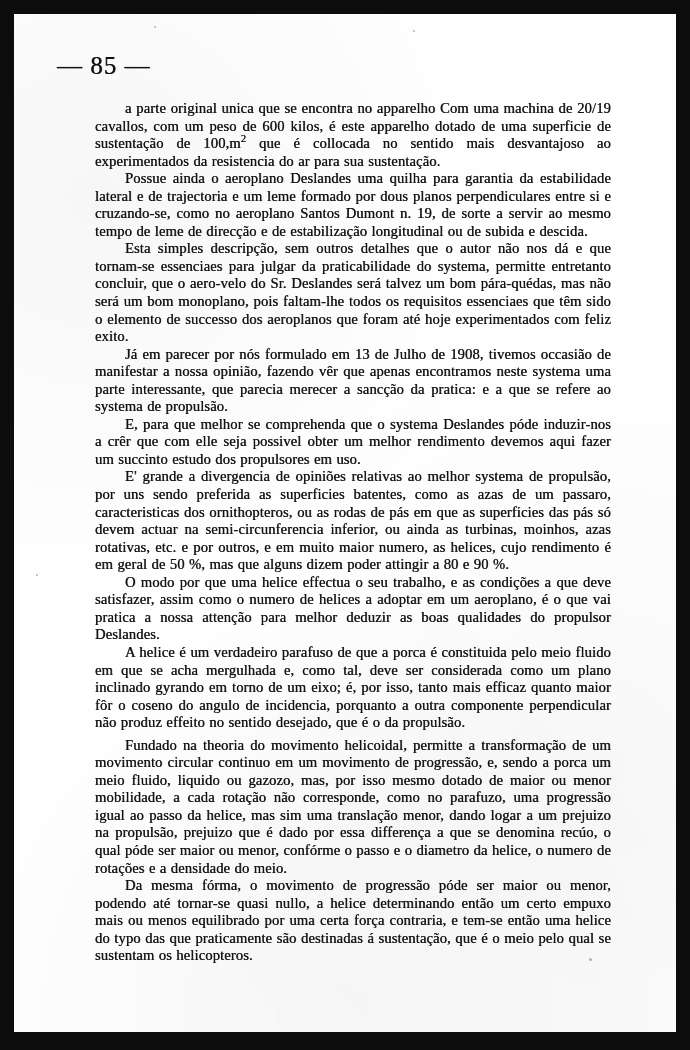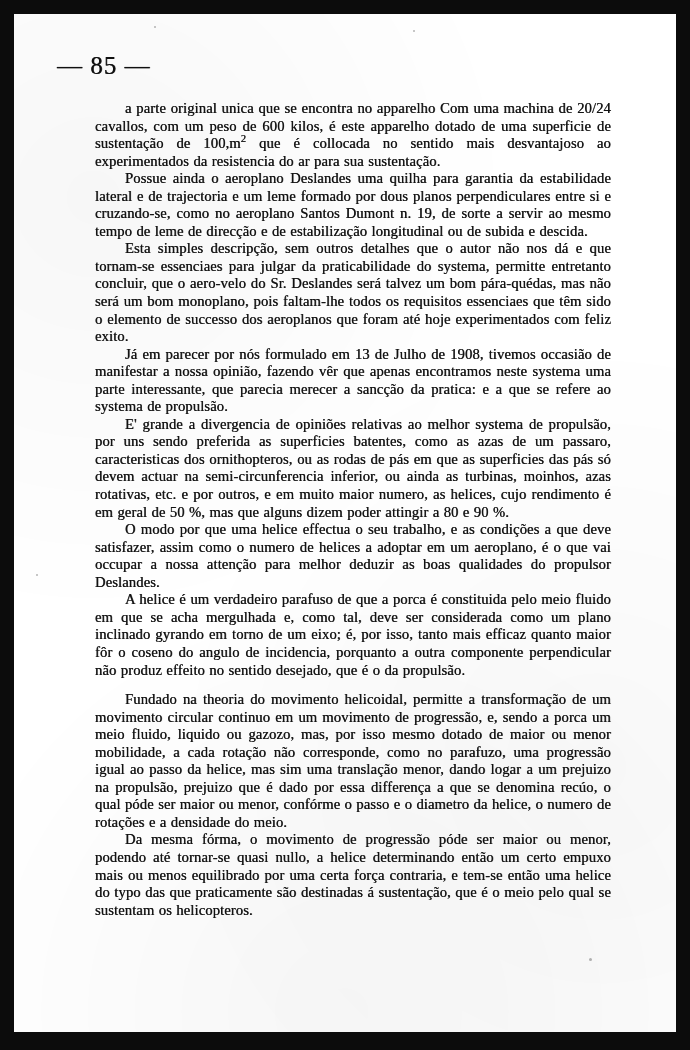--- a/index.html
+++ b/index.html
@@ -77,21 +77,21 @@
     line-height: 17.55px;
     text-align: justify;
     text-justify: inter-word;
     color: #121212;
     word-spacing: 0.04em;
     letter-spacing: 0.008em;
     
     text-shadow: 0.38px 0 0 rgba(0,0,0,0.50), -0.2px 0 0 rgba(0,0,0,0.22), 0 0.3px 0 rgba(0,0,0,0.26);
   }
   .para.space-before {
-    margin-top: 12px;
+    margin-top: 5px;
   }
   .ital {
   }
   sup.sq {
     font-size: 0.72em;
     vertical-align: super;
     line-height: 0;
   }
 
   
@@ -109,26 +109,27 @@
 <div id="scan-frame">
   <div id="page-sheet">
 
     <div id="paper-grain"></div>
 
     <div id="page-head">
       <span class="folio">— 85 —</span>
     </div>
 
     <div id="text-block">
-        <p class="para"><span>a parte original unica que se encontra no apparelho Com uma machina de 20/24 cavallos, com um peso de 600 kilos, é este apparelho dotado de uma superficie de sustentação de 100,m</span><sup class="sq">2</sup><span> que é collocada no sentido mais desvantajoso ao experimentados da resistencia do ar para sua sustentação.</span></p>
+        <p class="para"><span>a parte original unica que se encontra no apparelho Com uma machina de 20/19 cavallos, com um peso de 600 kilos, é este apparelho dotado de uma superficie de sustentação de 100,m</span><sup class="sq">2</sup><span> que é collocada no sentido mais desvantajoso ao experimentados da resistencia do ar para sua sustentação.</span></p>
         <p class="para"><span>Possue ainda o aeroplano </span><span class="ital">Deslandes</span><span> uma quilha para garantia da estabilidade lateral e de trajectoria e um leme formado por dous planos perpendiculares entre si e cruzando-se, como no aeroplano </span><span class="ital">Santos Dumont</span><span> n. 19, de sorte a servir ao mesmo tempo de leme de direcção e de estabilização longitudinal ou de subida e descida.</span></p>
         <p class="para"><span>Esta simples descripção, sem outros detalhes que o autor não nos dá e que tornam-se essenciaes para julgar da praticabilidade do systema, permitte entretanto concluir, que o aero-velo do Sr. Deslandes será talvez um bom pára-quédas, mas não será um bom monoplano, pois faltam-lhe todos os requisitos essenciaes que têm sido o elemento de successo dos aeroplanos que foram até hoje experimentados com feliz exito.</span></p>
         <p class="para"><span>Já em parecer por nós formulado em 13 de Julho de 1908, tivemos occasião de manifestar a nossa opinião, fazendo vêr que apenas encontramos neste systema uma parte interessante, que parecia merecer a sancção da pratica: e a que se refere ao systema de propulsão.</span></p>
+        <p class="para"><span>E, para que melhor se comprehenda que o systema Deslandes póde induzir-nos a crêr que com elle seja possivel obter um melhor rendimento devemos aqui fazer um succinto estudo dos propulsores em uso.</span></p>
         <p class="para"><span>E' grande a divergencia de opiniões relativas ao melhor systema de propulsão, por uns sendo preferida as superficies batentes, como as azas de um passaro, caracteristicas dos ornithopteros, ou as rodas de pás em que as superficies das pás só devem actuar na semi-circunferencia inferior, ou ainda as turbinas, moinhos, azas rotativas, etc. e por outros, e em muito maior numero, as helices, cujo rendimento é em geral de 50 %, mas que alguns dizem poder attingir a 80 e 90 %.</span></p>
-        <p class="para"><span>O modo por que uma helice effectua o seu trabalho, e as condições a que deve satisfazer, assim como o numero de helices a adoptar em um aeroplano, é o que vai occupar a nossa attenção para melhor deduzir as boas qualidades do propulsor </span><span class="ital">Deslandes</span><span>.</span></p>
+        <p class="para"><span>O modo por que uma helice effectua o seu trabalho, e as condições a que deve satisfazer, assim como o numero de helices a adoptar em um aeroplano, é o que vai pratica a nossa attenção para melhor deduzir as boas qualidades do propulsor </span><span class="ital">Deslandes</span><span>.</span></p>
         <p class="para"><span>A helice é um verdadeiro parafuso de que a porca é constituida pelo meio fluido em que se acha mergulhada e, como tal, deve ser considerada como um plano inclinado gyrando em torno de um eixo; é, por isso, tanto mais efficaz quanto maior fôr o coseno do angulo de incidencia, porquanto a outra componente perpendicular não produz effeito no sentido desejado, que é o da propulsão.</span></p>
         <p class="para space-before"><span>Fundado na theoria do movimento helicoidal, permitte a transformação de um movimento circular continuo em um movimento de progressão, e, sendo a porca um meio fluido, liquido ou gazozo, mas, por isso mesmo dotado de maior ou menor mobilidade, a cada rotação não corresponde, como no parafuzo, uma progressão igual ao passo da helice, mas sim uma translação menor, dando logar a um prejuizo na propulsão, prejuizo que é dado por essa differença a que se denomina </span><span class="ital">recúo</span><span>, o qual póde ser maior ou menor, confórme o passo e o diametro da helice, o numero de rotações e a densidade do meio.</span></p>
         <p class="para"><span>Da mesma fórma, o movimento de progressão póde ser maior ou menor, podendo até tornar-se quasi nullo, a helice determinando então um certo empuxo mais ou menos equilibrado por uma certa força contraria, e tem-se então uma helice do typo das que praticamente são destinadas á sustentação, que é o meio pelo qual se sustentam os helicopteros.</span></p>
       </div>
 
     <span class="speck" style="left:140px;top:12px;width:2px;height:2px;"></span>
     <span class="speck" style="left:399px;top:16px;width:2px;height:2px;"></span>
     <span class="speck" style="left:565px;top:215px;width:2px;height:2px;"></span>
     <span class="speck" style="left:575px;top:944px;width:3px;height:3px;"></span>
     <span class="speck" style="left:22px;top:560px;width:2px;height:2px;"></span>

